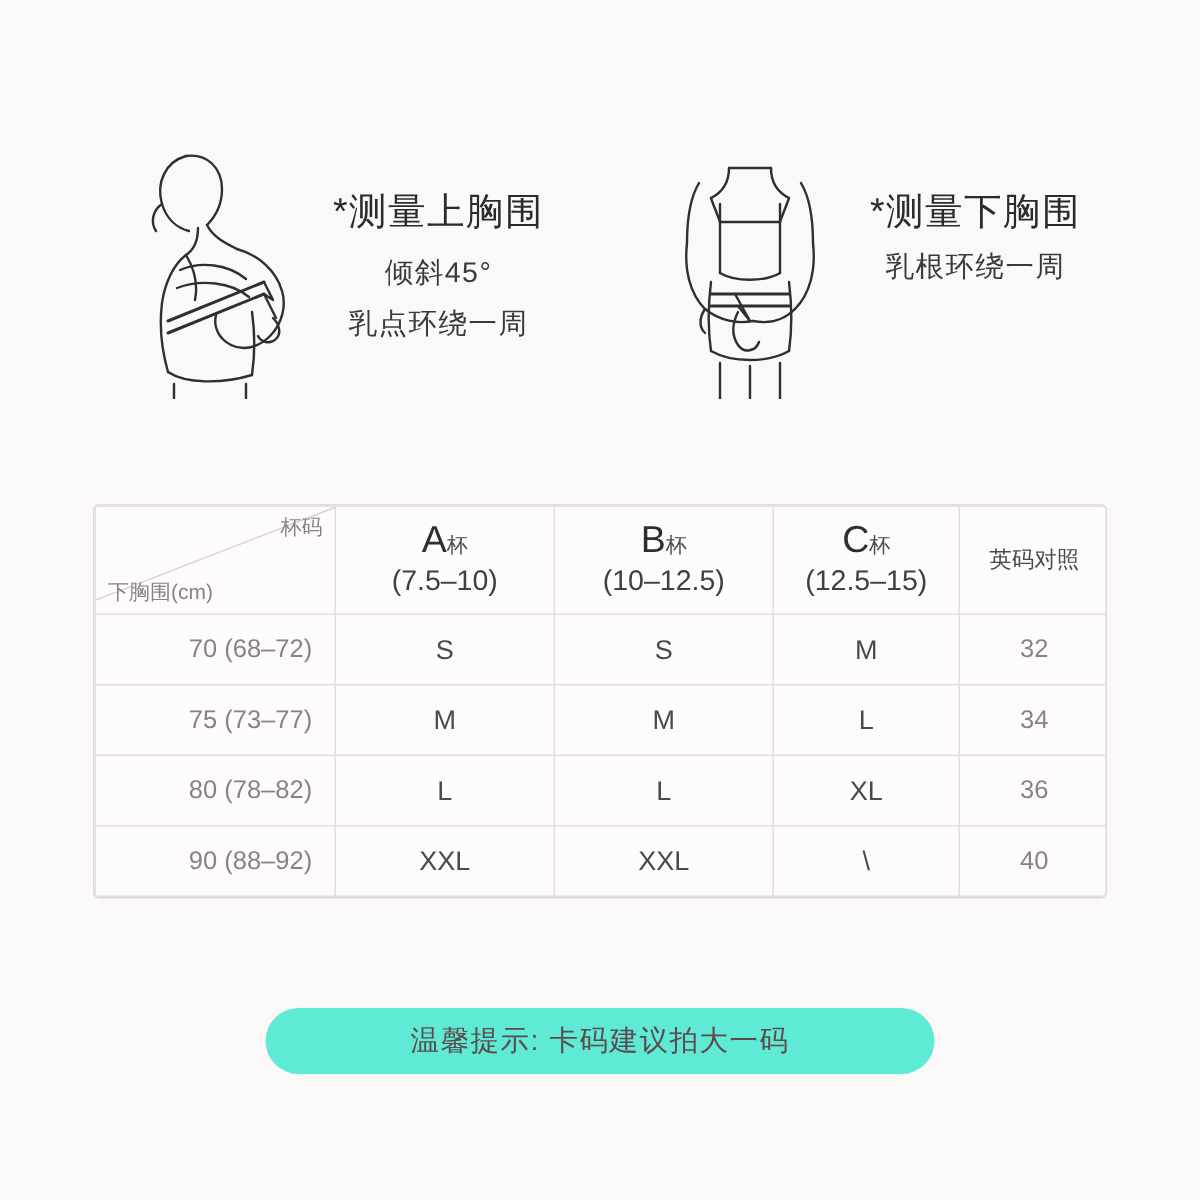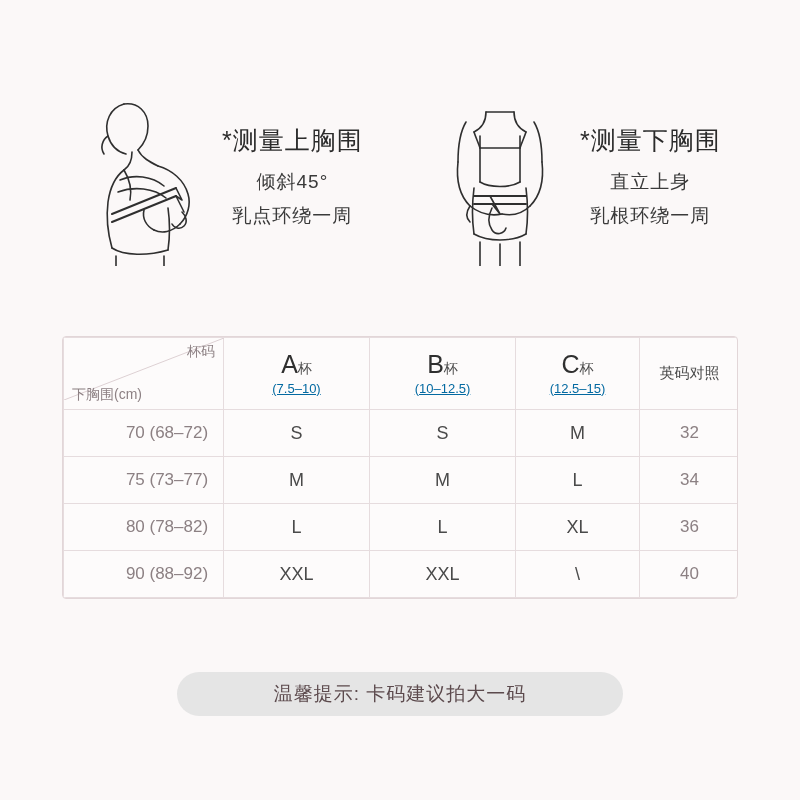--- a/index.html
+++ b/index.html
@@ -109,39 +109,38 @@
   .cup-head .cup-name {
     font-size: 25px;
     color: #2f2f2f;
     line-height: 1;
   }
   .cup-head .cup-name .small {
     font-size: 14px;
     color: #4a4a4a;
   }
   .cup-head .cup-range {
-    font-size: 13px;
-    color: #0369a1;
+    font-size: 19px;
+    color: #404040;
     margin-top: 4px;
-    text-decoration: underline;
   }
   .eng-head {
     font-size: 15px;
     color: #8d8184;
   }
   tbody td { height: 47px; font-size: 18px; color: #4e4749; }
   tbody td.bust-col { font-size: 17px; color: #8c8083; padding-left: 48px; }
   tbody td.eng-col { font-size: 17px; color: #8c8083; }
 
   
   .tip {
     position: absolute;
     left: 177px; top: 672px;
     width: 446px; height: 44px;
-    background: #e5e5e5;
+    background: #5eead4;
     border-radius: 22px;
     display: flex;
     align-items: center;
     justify-content: center;
   }
   .tip span {
     font-size: 19px;
     color: #5c4a4d;
     letter-spacing: 1px;
   }
@@ -224,21 +223,20 @@
           <path d="M60 100 L70 118 L62 108" stroke-width="1.6"></path>
           <path d="M62 112 C58 120 58 128 62 134 C66 140 74 138 76 132"></path>
 
           <path d="M44 138 C58 146 82 146 96 138"></path>
           <path d="M50 146 L50 170 M90 146 L90 170"></path>
           <path d="M70 148 L70 170"></path>
         </svg>
       </div>
       <div class="texts right-texts">
         <div class="title-line">*测量下胸围</div>
-        <div class="sub-line">直立上身</div>
         <div class="sub-line second">乳根环绕一周</div>
       </div>
     </div>
   </div>
 
   <div class="table-wrap">
     <table class="size-table">
       <colgroup>
         <col class="c0">
           <col class="c1">

